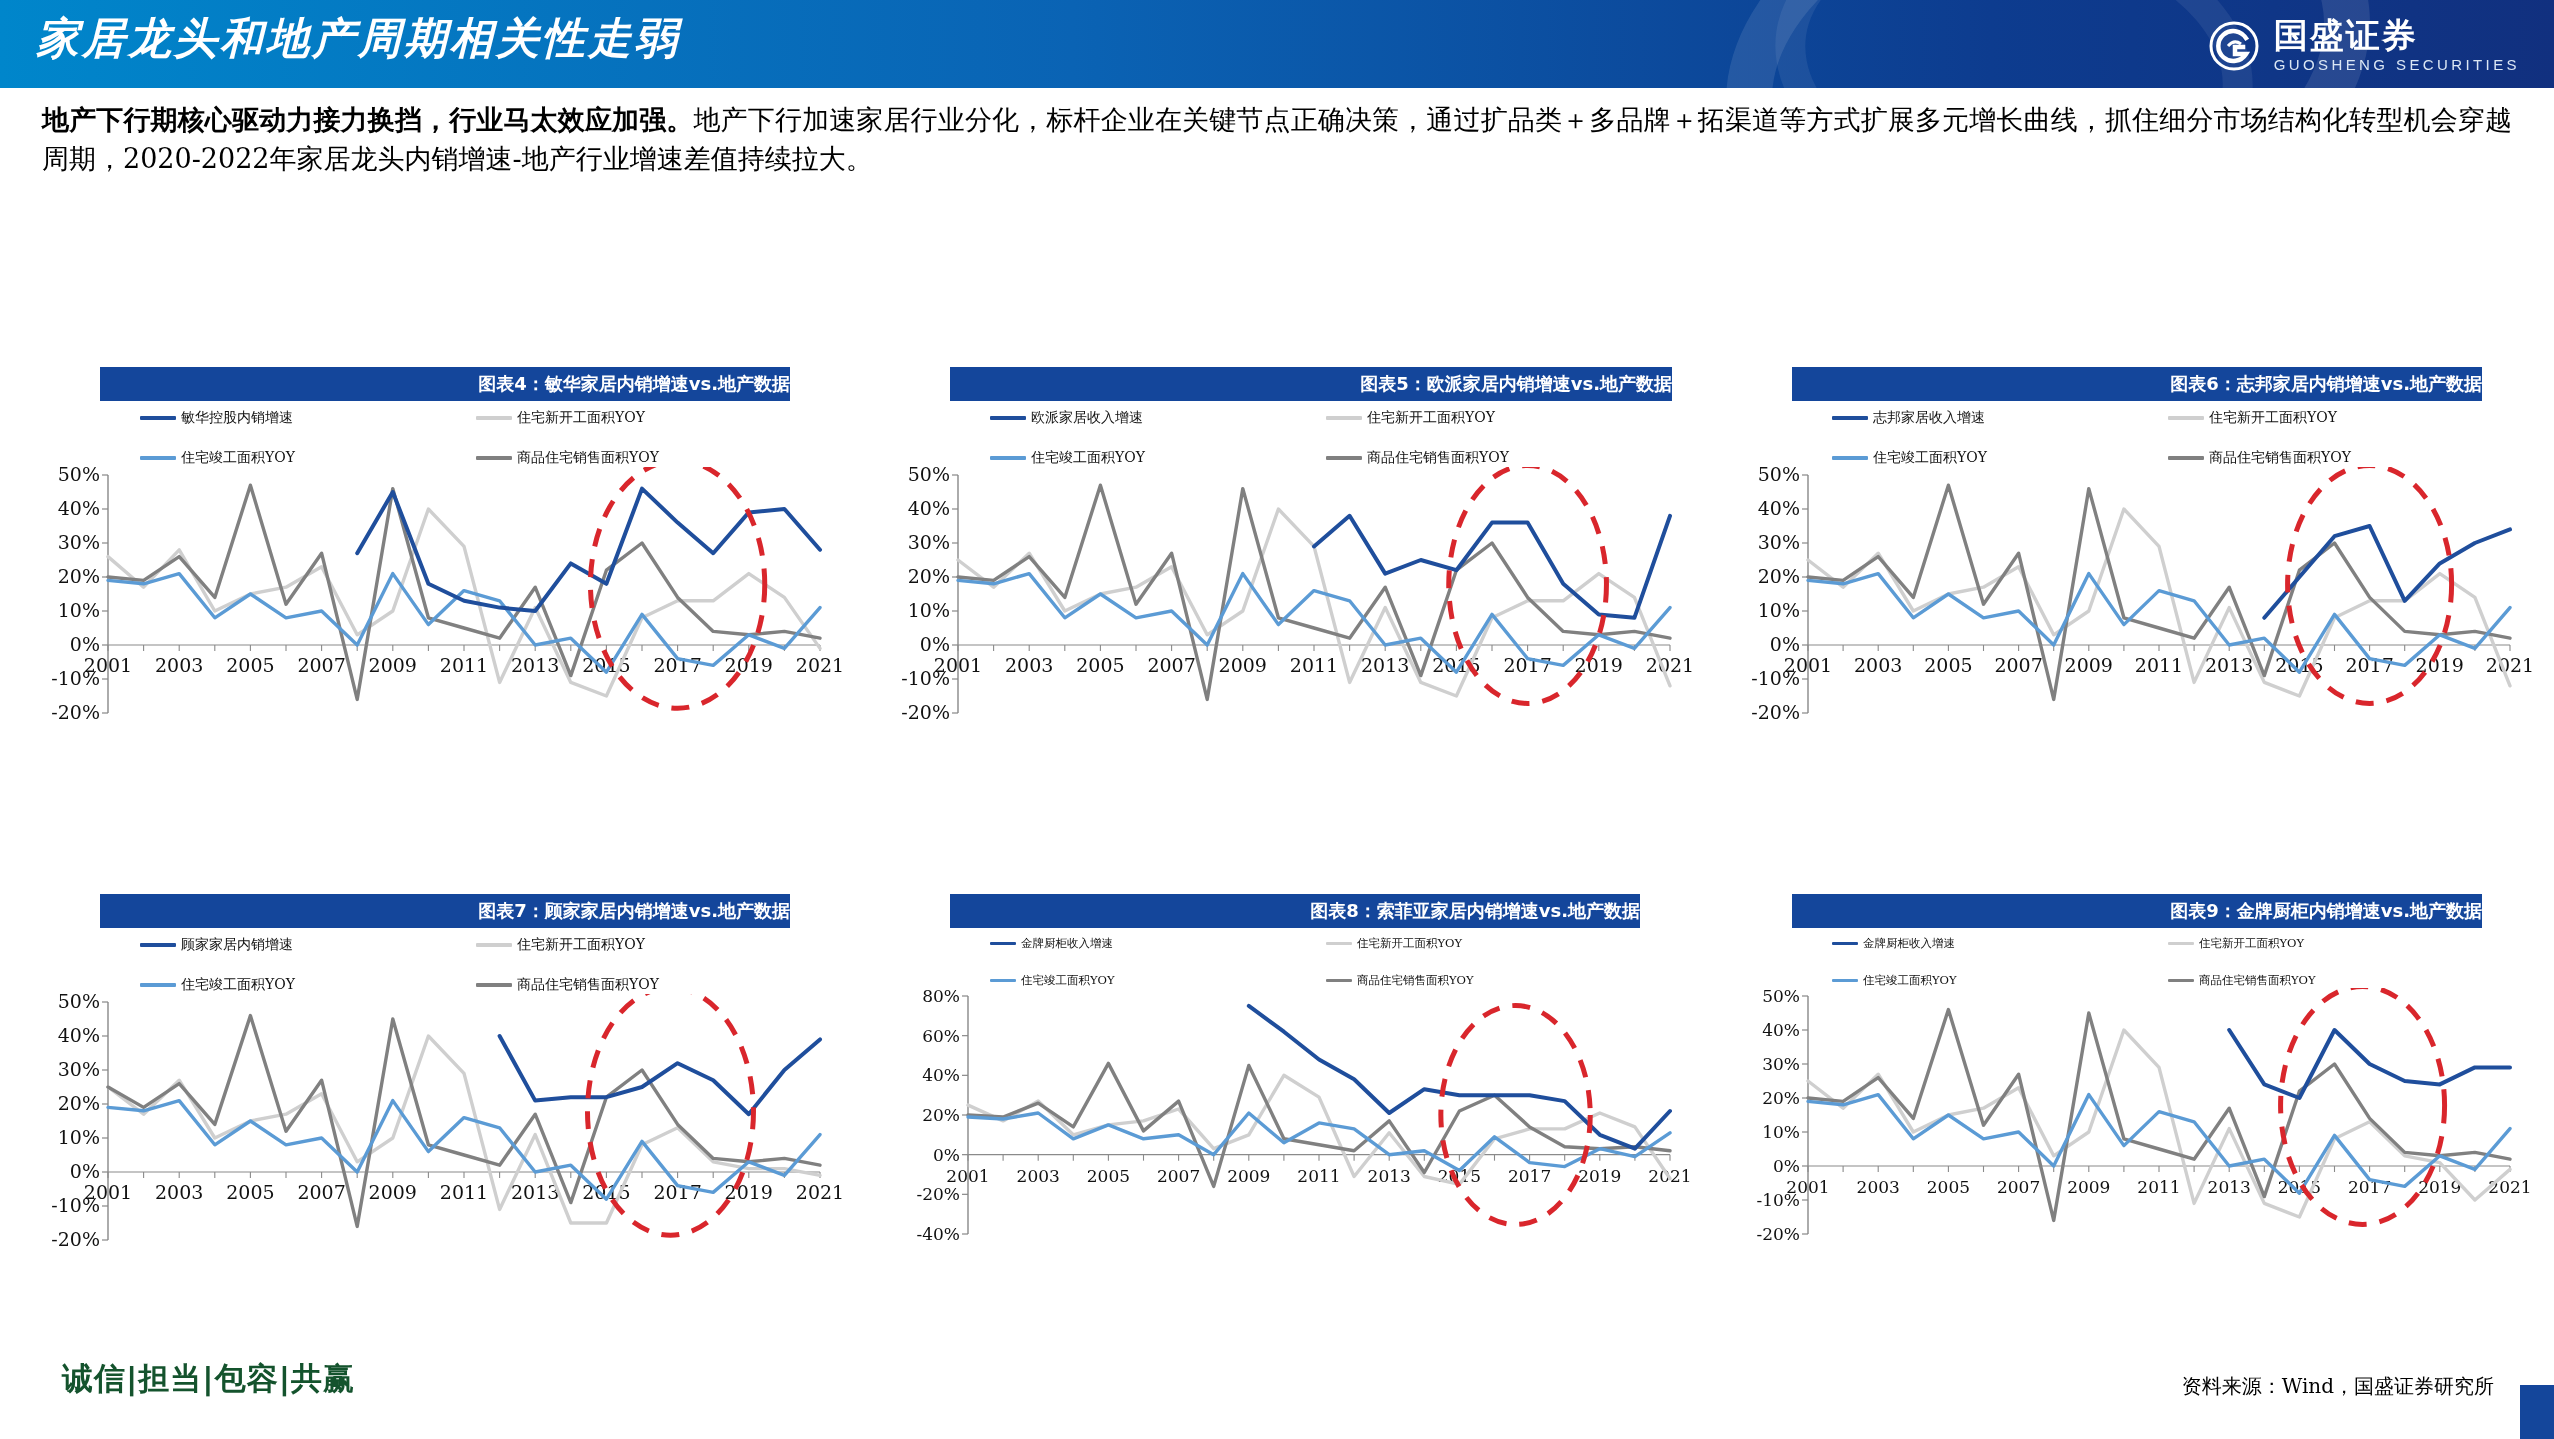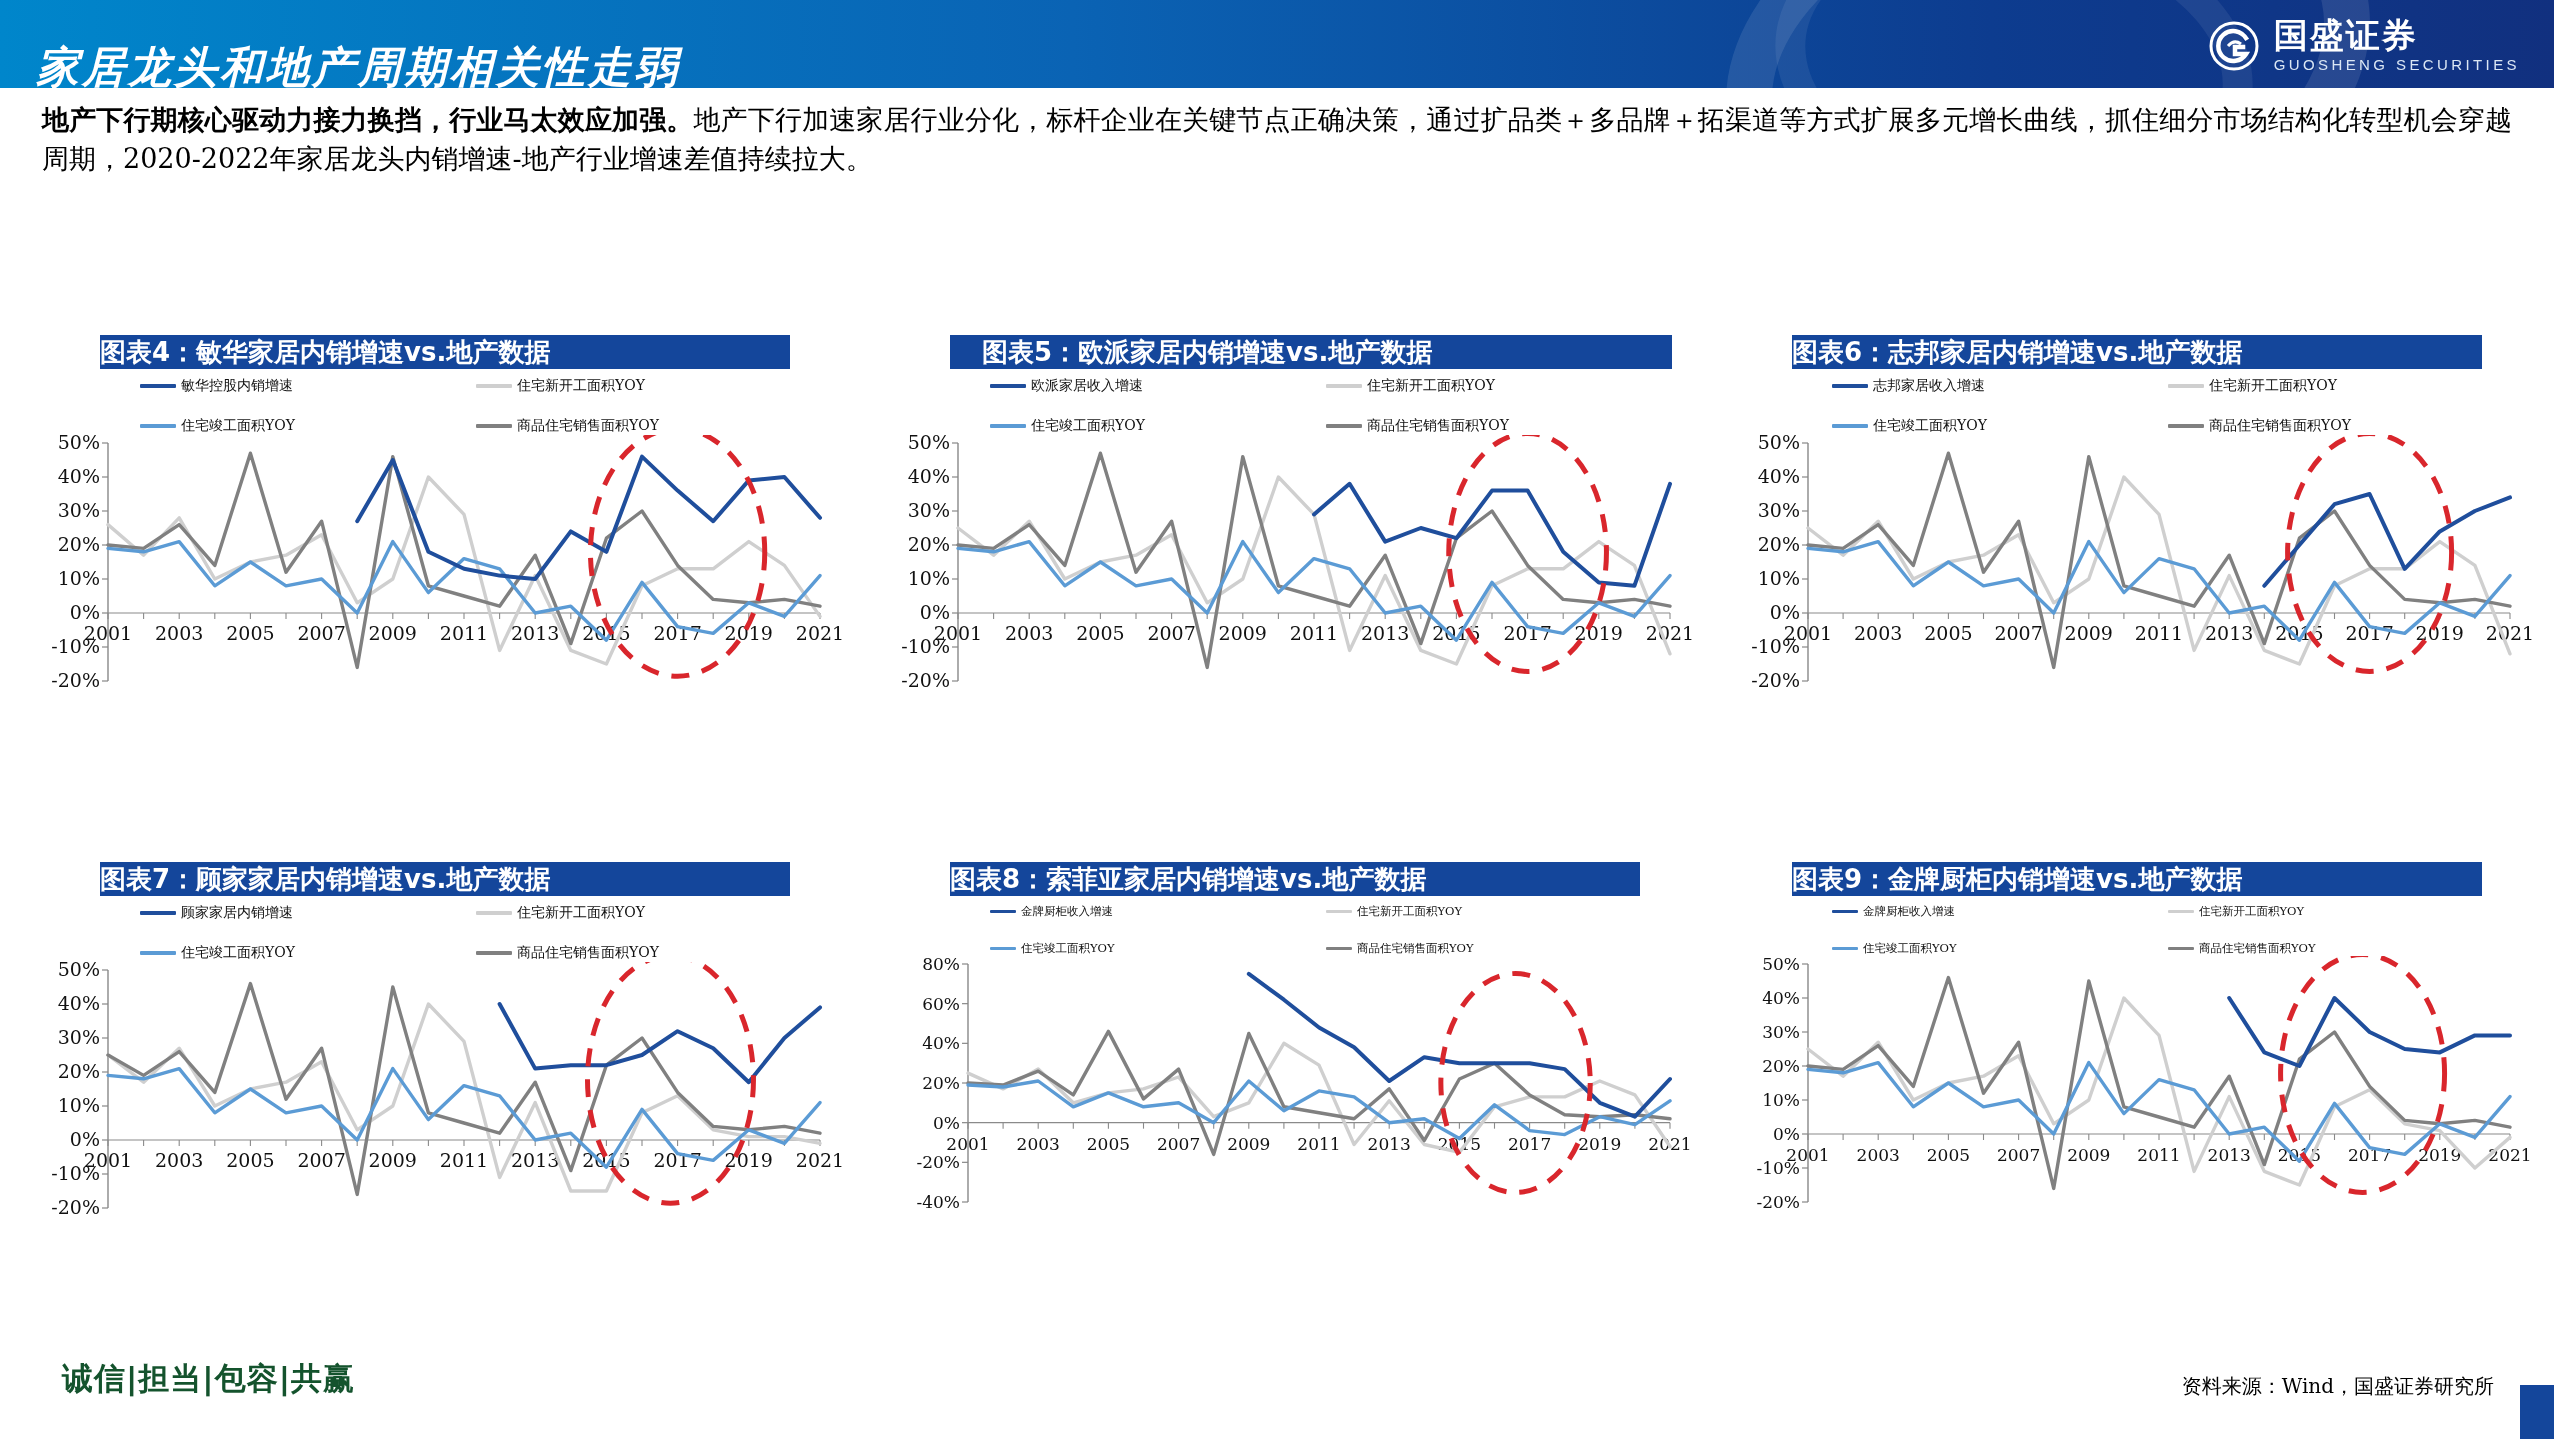--- a/index.html
+++ b/index.html
@@ -24,21 +24,20 @@
     position:absolute;right:300px;top:-90px;width:420px;height:250px;
     border:30px solid rgba(255,255,255,.07);border-radius:50%;
     transform:rotate(8deg);
   }
   .header-title{
     position:absolute;left:36px;top:10px;
     font-family:"DejaVu Sans","Liberation Sans",sans-serif;
     font-weight:bold;font-style:italic;
     font-size:43px;color:#ffffff;letter-spacing:3px;
     white-space:nowrap;
-    margin-top:29px;
   }
   .brand{
     position:absolute;right:34px;top:18px;display:flex;align-items:flex-end;gap:14px;
   }
   .brand-mark{width:52px;height:52px;flex:0 0 auto;}
   .brand-text{display:flex;flex-direction:column;line-height:1;}
   .brand-cn{
     font-family:"DejaVu Sans","Liberation Sans",sans-serif;
     font-size:34px;font-weight:bold;color:#fff;letter-spacing:2px;
   }
@@ -49,24 +48,24 @@
   
   .intro{
     position:absolute;left:42px;top:100px;width:2470px;
     font-family:"DejaVu Serif","Liberation Serif",serif;
     font-size:27px;line-height:39px;color:#000;text-align:justify;
   }
   .intro b{font-weight:bold;}
   
   .chart-card{position:absolute;}
   .chart-title{
-    background:#14469b;color:#fff;text-align:left;
+    background:#14469b;color:#fff;text-align:right;
     font-family:"DejaVu Sans","Liberation Sans",sans-serif;
-    font-weight:bold;font-size:26px;line-height:34px;height:34px;
-    white-space:nowrap;overflow:hidden;
+    font-weight:bold;font-size:18px;line-height:34px;height:34px;
+    white-space:nowrap;overflow:hidden;margin-top:32px;
   }
   .legend{
     display:grid;grid-template-columns:1fr 1fr;
     column-gap:8px;row-gap:3px;
     padding:8px 0 0 0;
     font-family:"DejaVu Serif","Liberation Serif",serif;
     font-size:14px;color:#111;gap:22px;
   }
   .legend.small{font-size:11.5px;}
   .leg-item{display:flex;align-items:center;gap:5px;white-space:nowrap;}

